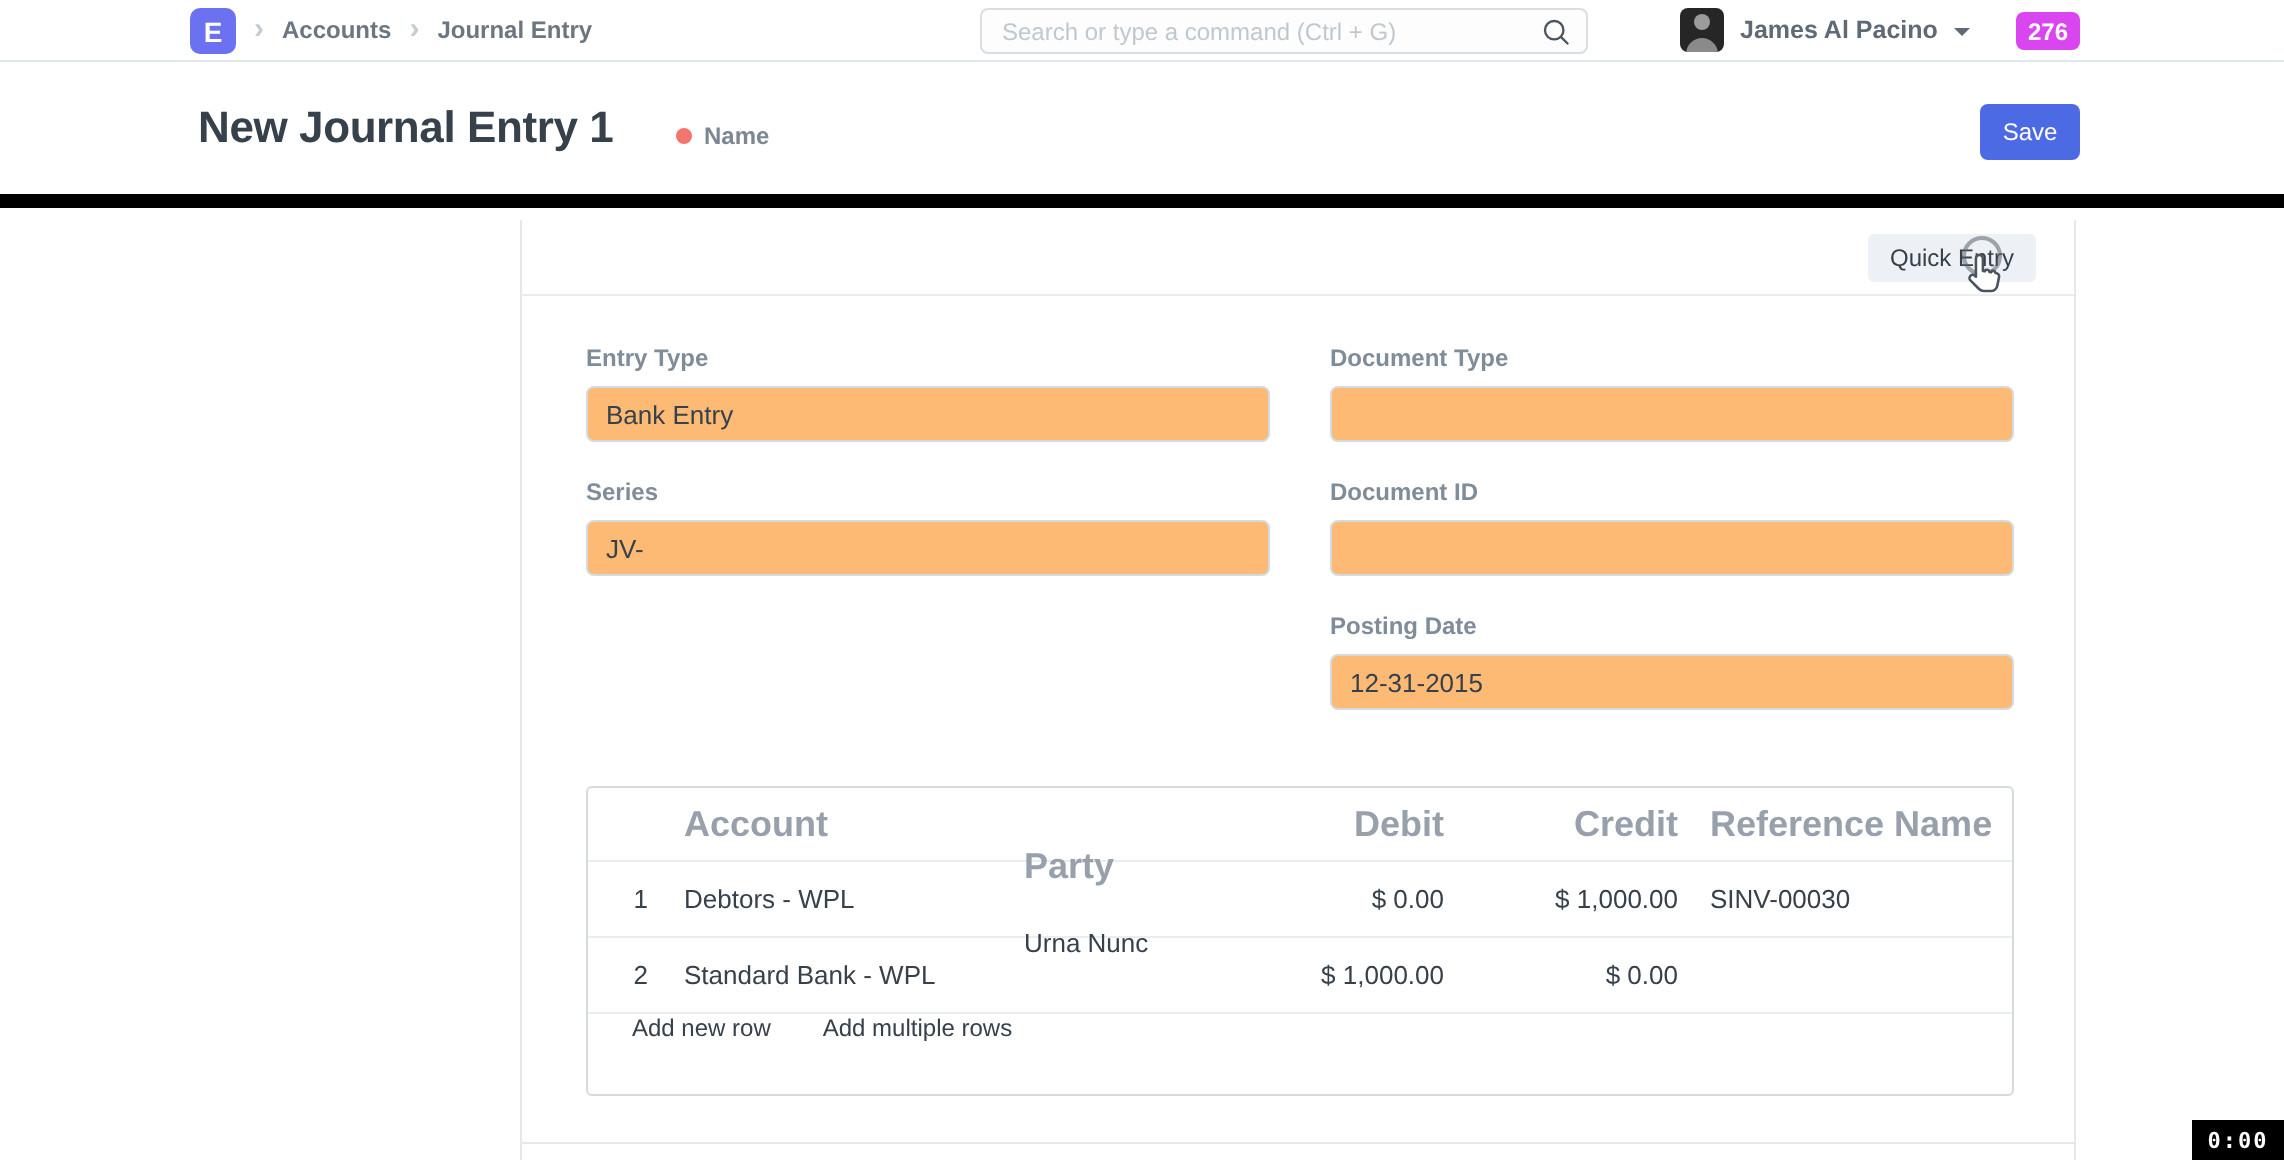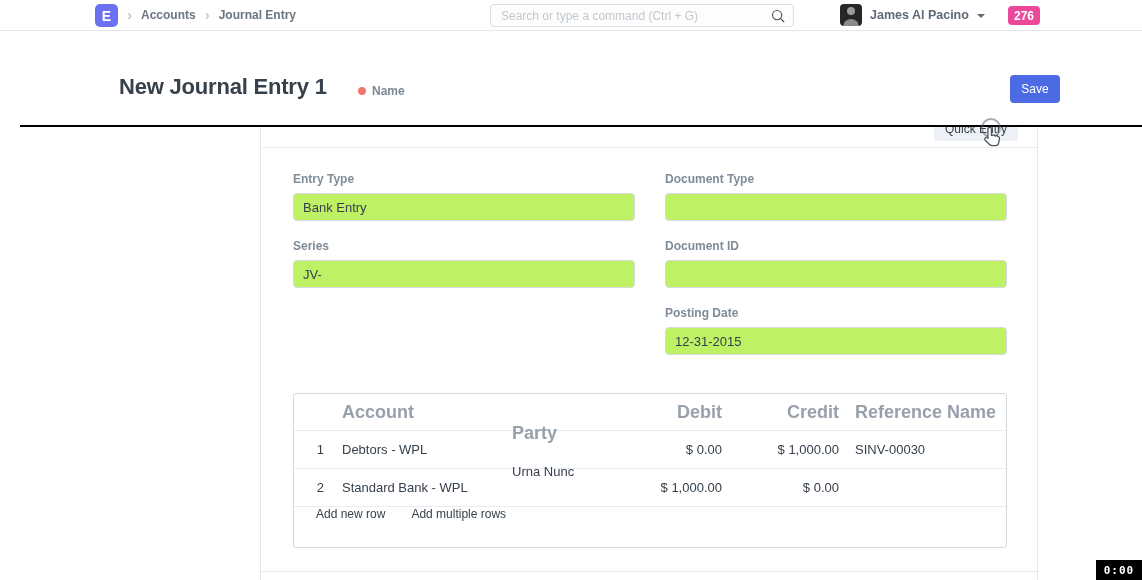--- a/index.html
+++ b/index.html
@@ -19,41 +19,41 @@
   .search input { width:100%; height:100%; border:none; background:transparent; outline:none;
                   padding:0 30px 0 10px; font-size:12px; color:#36414c; font-family:inherit; }
   .search input::placeholder { color:#c0c8cf; }
   .search-icon { position:absolute; right:7px; top:3px; }
   .user { position:absolute; left:840px; top:0; height:30px; display:flex; align-items:center; gap:8px; cursor:pointer; }
   .avatar { width:22px; height:22px; border-radius:4px; background:#262626; position:relative; overflow:hidden; }
   .avatar::before { content:""; position:absolute; top:3px; left:7px; width:8px; height:8px; border-radius:50%; background:#9b9b9b; }
   .avatar::after  { content:""; position:absolute; bottom:-3px; left:3px; width:16px; height:10px; border-radius:8px 8px 0 0; background:#8a8a8a; }
   .user-name { font-size:12.5px; font-weight:700; color:#5e6a75; }
   .caret { width:0; height:0; border-left:4px solid transparent; border-right:4px solid transparent; border-top:4px solid #5e6a75; margin-top:2px; }
-  .notif-badge { position:absolute; left:1008px; top:6px; min-width:32px; height:19px; padding:0 6px; background:#ec4899;
+  .notif-badge { position:absolute; left:1008px; top:6px; min-width:32px; height:19px; padding:0 6px; background:#d946ef;
                  border-radius:4px; color:#fff; font-size:12px; font-weight:700; display:flex; align-items:center; justify-content:center; cursor:pointer; }
   
-  .page-head { position:absolute; top:48px; left:0; right:0; height:79px; background:#fff; border-bottom:2px solid #000000; z-index:9;margin-left:20px; }
+  .page-head { position:absolute; top:25px; left:0; right:0; height:79px; background:#fff; border-bottom:7px solid #000000; z-index:9; }
   .title { position:absolute; left:99px; top:26px; font-size:22px; font-weight:700; color:#36414c; letter-spacing:-0.2px; }
   .indicator { position:absolute; left:338px; top:36px; display:flex; align-items:center; gap:6px; }
   .dot { width:8px; height:8px; border-radius:50%; background:#f4756e; }
   .indicator-label { font-size:12px; font-weight:700; color:#7c8793; }
   .save-btn { position:absolute; left:990px; top:27px; width:50px; height:28px; background:#4d6ae5; border:none; border-radius:4px;
               color:#fff; font-size:12px; font-family:inherit; cursor:pointer; }
   
   .content-col { position:absolute; top:110px; left:260px; width:778px; bottom:0; background:#fff;
                  border-left:1px solid #e4e8ec; border-right:1px solid #e4e8ec; }
   .form-toolbar { position:relative; height:38px; border-bottom:1px solid #eaedf0; }
   .quick-entry-btn { position:absolute; right:19px; top:7px; height:24px; padding:0 11px; background:#edf1f5; border:none;
                      border-radius:3px; font-size:12px; color:#36414c; font-family:inherit; cursor:pointer; }
   .form-grid { display:grid; grid-template-columns:1fr 1fr; column-gap:30px; padding:24px 30px 0 32px; }
   .field { margin-bottom:18px; }
   .field-label { font-size:12px; font-weight:700; color:#7f8c99; margin-bottom:7px; }
   .field-input { width:100%; height:28px; border:1px solid #d4dade; border-radius:4px; padding:0 9px;
-                 font-size:13px; color:#36414c; background:#bef264; outline:none; font-family:inherit; }
+                 font-size:13px; color:#36414c; background:#fdba74; outline:none; font-family:inherit; }
   
   .grid-section { margin:20px 30px 0 32px; }
   .grid-box { border:1px solid #d4dade; border-radius:3px; background:#fff; }
   .grid-row { display:flex; align-items:center; height:38px; border-bottom:1px solid #eaedf0; font-size:13px; color:#36414c; }
   .grid-row.header { height:37px; font-size:18px; font-weight:700; color:#98a1ab; cursor:default;align-items:center; }
   .grid-row.body-row { cursor:pointer; }
   .c-idx { width:48px; text-align:right; padding-right:18px; }
   .c-account { width:170px; }
   .c-party { width:110px;margin-top:43px; }
   .c-debit { width:100px; text-align:right; }

